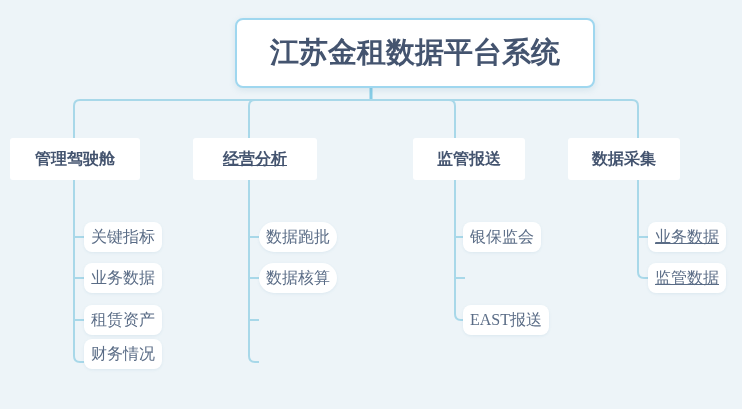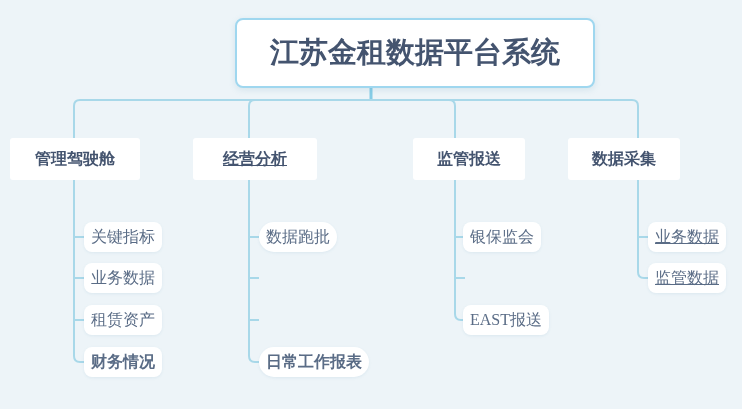--- a/index.html
+++ b/index.html
@@ -78,21 +78,21 @@
   .branch-2 { left: 193px; width: 124px; text-decoration: underline; }
   .branch-3 { left: 413px; width: 112px; }
   .branch-4 { left: 568px; width: 112px; }
   .col-1 { left: 84px; }
   .col-2 { left: 259px; border-radius: 15px; }
   .col-3 { left: 463px; font-family: Liberation Serif, serif; }
   .col-4 { left: 648px; text-decoration: underline; }
   .row-1 { top: 222px; }
   .row-2 { top: 263px; }
   .row-3 { top: 305px; }
-  .row-4 { top: 347px; font-weight: bold; }
+  .row-4 { top: 339px; }
 </style>
 </head>
 <body>
 
 <div class="canvas">
 
   <svg class="connectors" viewBox="0 0 742 409" xmlns="http://www.w3.org/2000/svg">
 
     <path class="trunk" d="M371 88 V100"></path>
 
@@ -120,21 +120,21 @@
   <div class="node branch-node branch-2">经营分析</div>
   <div class="node branch-node branch-3">监管报送</div>
   <div class="node branch-node branch-4">数据采集</div>
 
   <div class="node child-node col-1 row-1">关键指标</div>
   <div class="node child-node col-1 row-2">业务数据</div>
   <div class="node child-node col-1 row-3">租赁资产</div>
   <div class="node child-node col-1 row-4">财务情况</div>
 
   <div class="node child-node col-2 row-1">数据跑批</div>
-  <div class="node child-node col-2 row-4">日常工作报表</div>
+  <div class="node child-node col-2 row-2">数据核算</div>
 
   <div class="node child-node col-3 row-1">银保监会</div>
   <div class="node child-node col-3 row-3">EAST报送</div>
 
   <div class="node child-node col-4 row-1">业务数据</div>
   <div class="node child-node col-4 row-2">监管数据</div>
 
 </div>
 
 </body></html>

